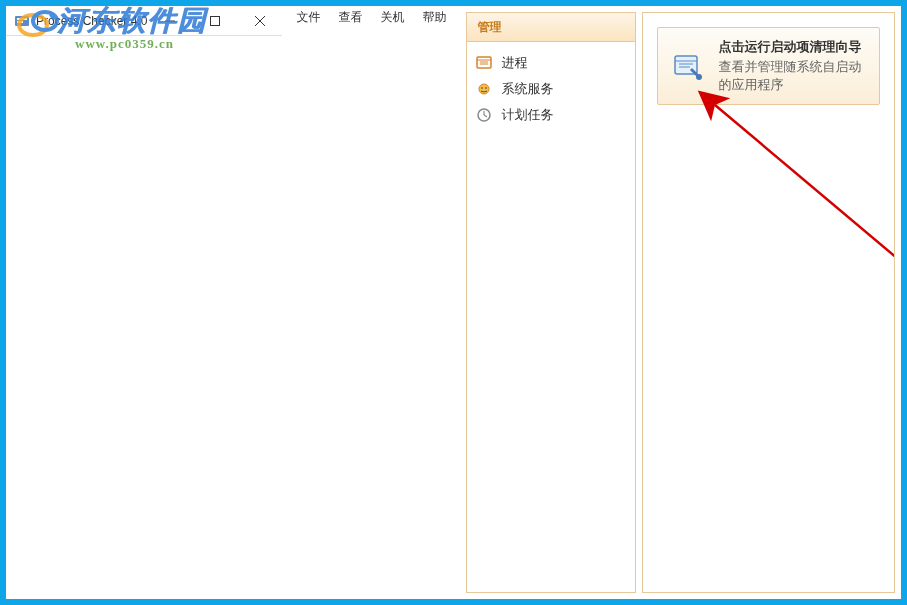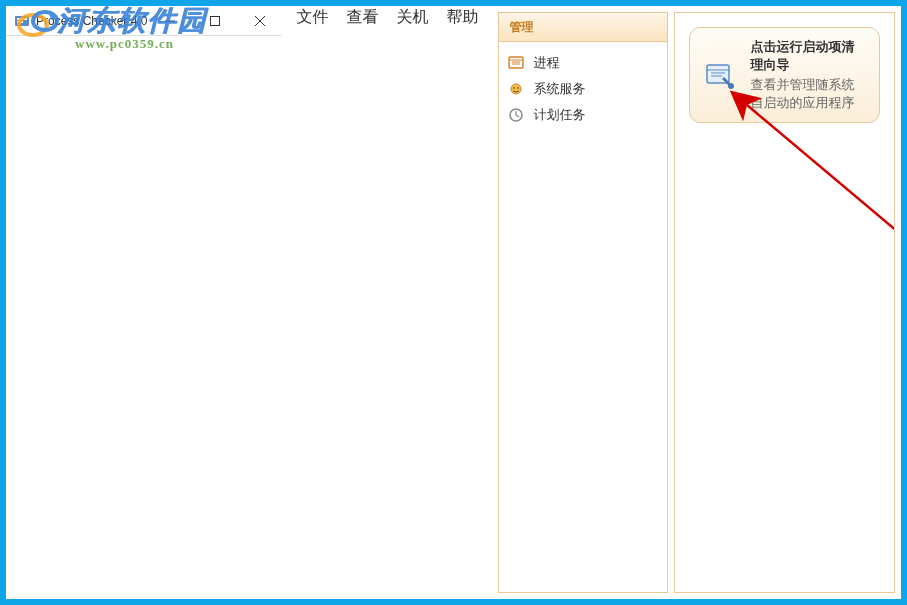--- a/index.html
+++ b/index.html
@@ -59,21 +59,21 @@
       height: 22px;
       display: flex;
       align-items: center;
       padding: 0 6px;
       gap: 2px;
       background: #fff;
     }
     .menu-item {
       padding: 2px 8px;
       color: #333;
-      font-size: 16px;
+      font-size: 12px;
       cursor: pointer;
     }
     .body-area {
       flex: 1;
       display: flex;
       padding: 6px;
       gap: 6px;
       background: #fff;
     }
     .sidebar {
@@ -124,21 +124,21 @@
     .main {
       flex: 1;
       border: 1px solid #e8c79a;
       background: #fff;
       padding: 14px;
       position: relative;
       overflow: hidden;
     }
     .action-card {
       border: 1px solid #e8c79a;
-      border-radius: 11px;
+      border-radius: 2px;
       background: linear-gradient(#fefcf7, #fbeed8);
       padding: 10px 14px;
       display: flex;
       align-items: center;
       gap: 14px;
       cursor: pointer;
     }
     .card-icon {
       width: 32px;
       height: 32px;

